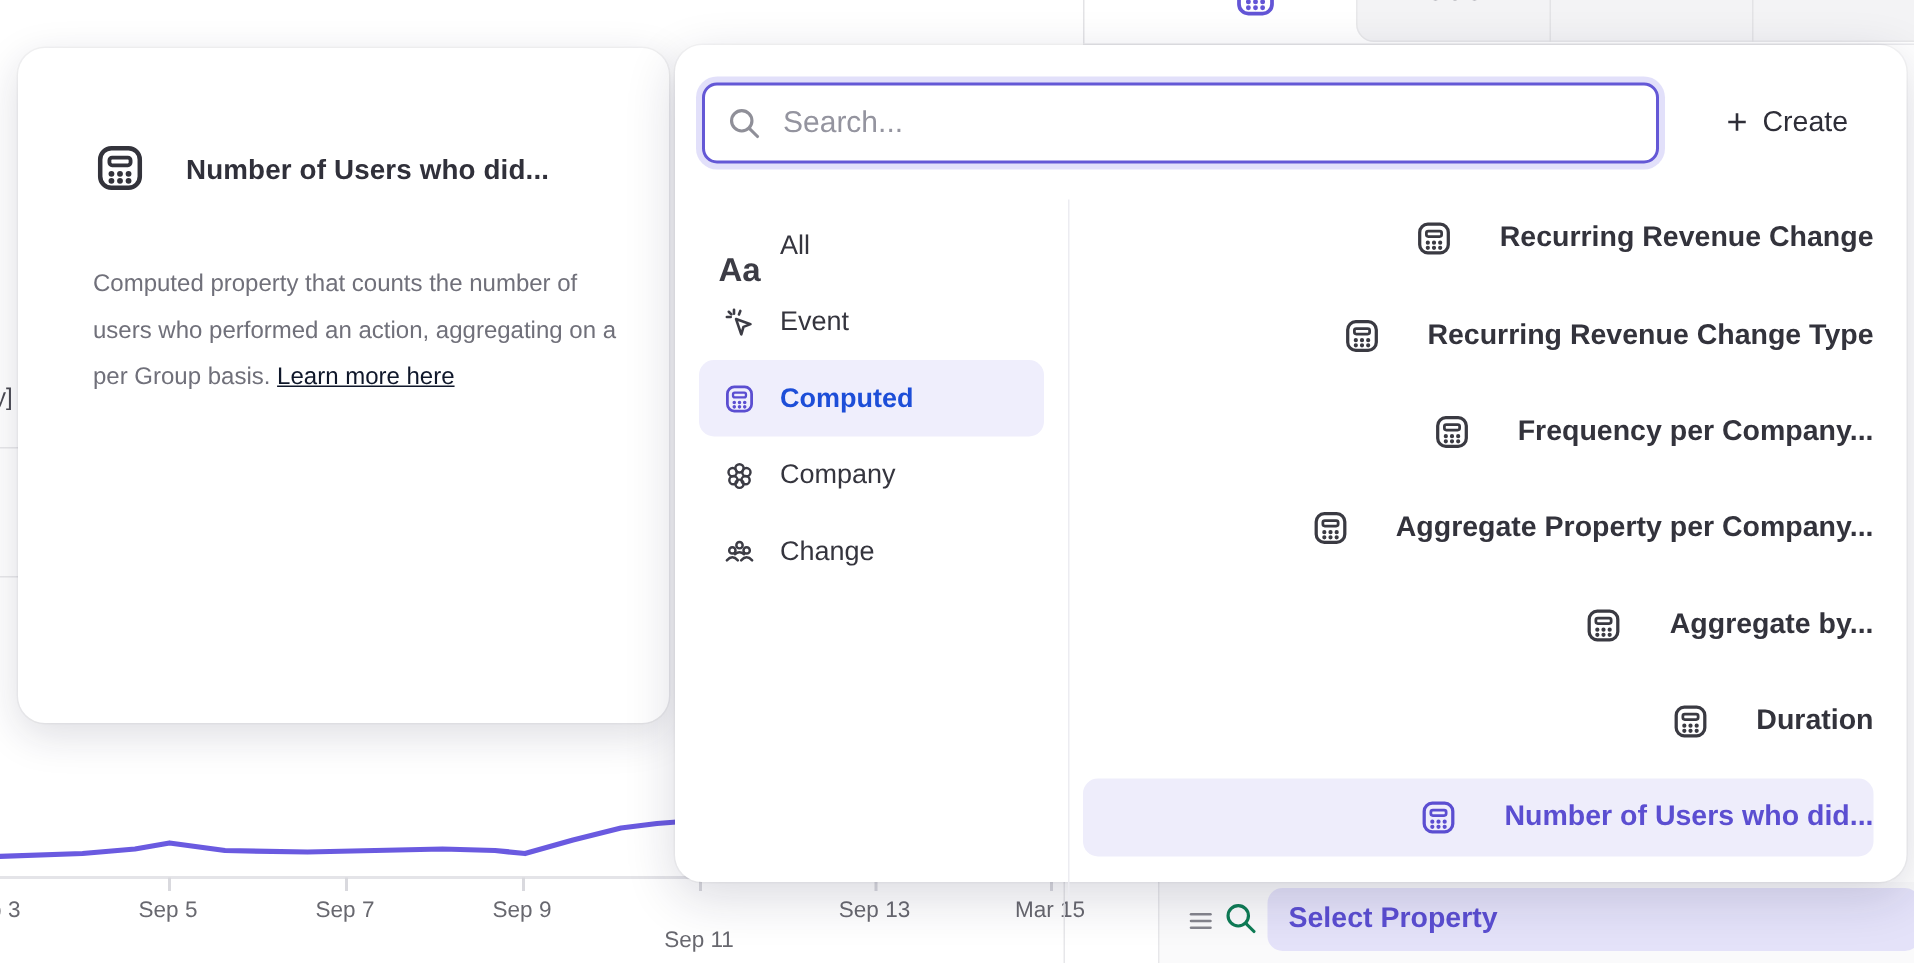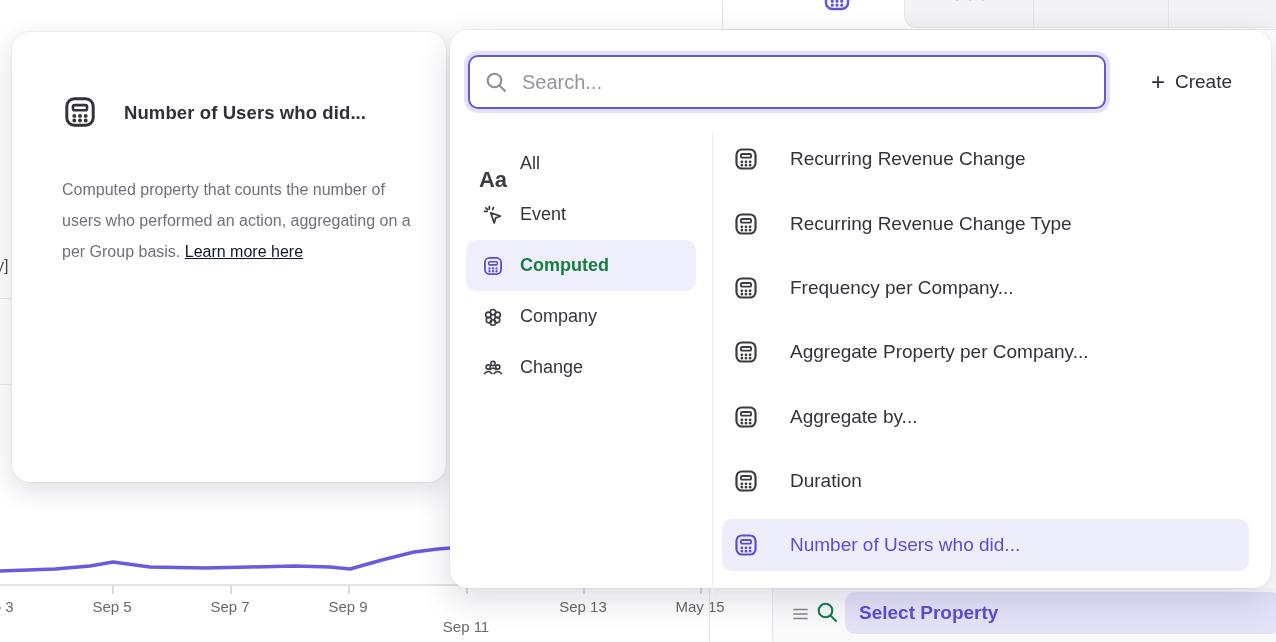--- a/index.html
+++ b/index.html
@@ -48,28 +48,28 @@
     box-shadow:0 0 0 4px rgba(125,115,230,.22);box-sizing:border-box;display:flex;align-items:center;gap:12px;padding:0 14px;background:#fff;}
   .search-box .icon{color:#8f8f98;flex:0 0 auto;}
   .search-input{flex:1;border:none;outline:none;font-size:20px;color:#33333c;font-family:"Liberation Sans",sans-serif;background:transparent;}
   .search-input::placeholder{color:#94949f;}
   .create-btn{position:absolute;right:33px;top:40px;display:flex;align-items:center;gap:10px;font-size:19px;color:#2e2e38;cursor:pointer;background:none;border:none;font-family:"Liberation Sans",sans-serif;}
   .create-plus{font-size:24px;line-height:20px;font-weight:400;color:#2e2e38;}
 
   .cat-list{position:absolute;left:16px;top:108px;width:230px;}
   .cat-row{height:51px;display:flex;align-items:center;gap:16px;padding-left:16px;border-radius:10px;font-size:18px;color:#35353e;font-weight:500;cursor:pointer;box-sizing:border-box;}
   .cat-row .icon{color:#3c3c45;width:22px;display:flex;justify-content:center;}
-  .cat-row.selected{background:#efeefc;color:#15803d;font-weight:600;}
+  .cat-row.selected{background:#efeefc;color:#1d4ed8;font-weight:600;}
   .cat-row.selected .icon{color:#5b4ed1;}
   .cat-aa{font-size:22px;font-weight:600;color:#3c3c45;margin-top:33px;}
 
   .v-divider{position:absolute;left:262px;top:103px;width:1px;height:467px;background:#ececf1;}
 
   .prop-list{position:absolute;left:272px;top:97px;width:527px;}
-  .prop-row{height:64.4px;display:flex;align-items:center;gap:31px;padding-left:11px;font-size:19px;font-weight:400;color:#33333c;border-radius:10px;cursor:pointer;box-sizing:border-box;}
+  .prop-row{height:64.4px;display:flex;align-items:center;gap:31px;padding-left:11px;font-size:19px;font-weight:700;color:#33333c;border-radius:10px;cursor:pointer;box-sizing:border-box;justify-content:flex-end;}
   .prop-row .icon{color:#3a3a42;}
   .prop-row.selected{background:#eeedfb;height:52px;margin:6px 0;color:#5b4ed1;}
   .prop-row.selected .icon{color:#5b4ed1;}
 </style>
 </head>
 <body>
 
 <div class="screen">
 
   <div class="tabbar-gray"></div>
@@ -123,21 +123,21 @@
       <div class="xlab" style="left: 112px;">Sep 5</div>
       <div class="xtick" style="left: 230px;"></div>
       <div class="xlab" style="left: 230px;">Sep 7</div>
       <div class="xtick" style="left: 348px;"></div>
       <div class="xlab" style="left: 348px;">Sep 9</div>
       <div class="xtick" style="left: 466px;"></div>
       <div class="xlab" style="left: 466px; margin-top: 20px;">Sep 11</div>
       <div class="xtick" style="left: 583px;"></div>
       <div class="xlab" style="left: 583px;">Sep 13</div>
       <div class="xtick" style="left: 700px;"></div>
-      <div class="xlab" style="left: 700px;">May 15</div>
+      <div class="xlab" style="left: 700px;">Mar 15</div>
     </div>
   <div class="chart-right-border"></div>
   <div class="bottomright-bg"></div>
   <div class="panel-left-border"></div>
 
   <span class="hamburger icon">
       <svg width="17" height="14" viewBox="0 0 17 14" stroke="currentColor" stroke-width="1.7" stroke-linecap="round">
         <line x1="2" y1="2.5" x2="15" y2="2.5"></line>
         <line x1="2" y1="7" x2="15" y2="7"></line>
         <line x1="2" y1="11.5" x2="15" y2="11.5"></line>

